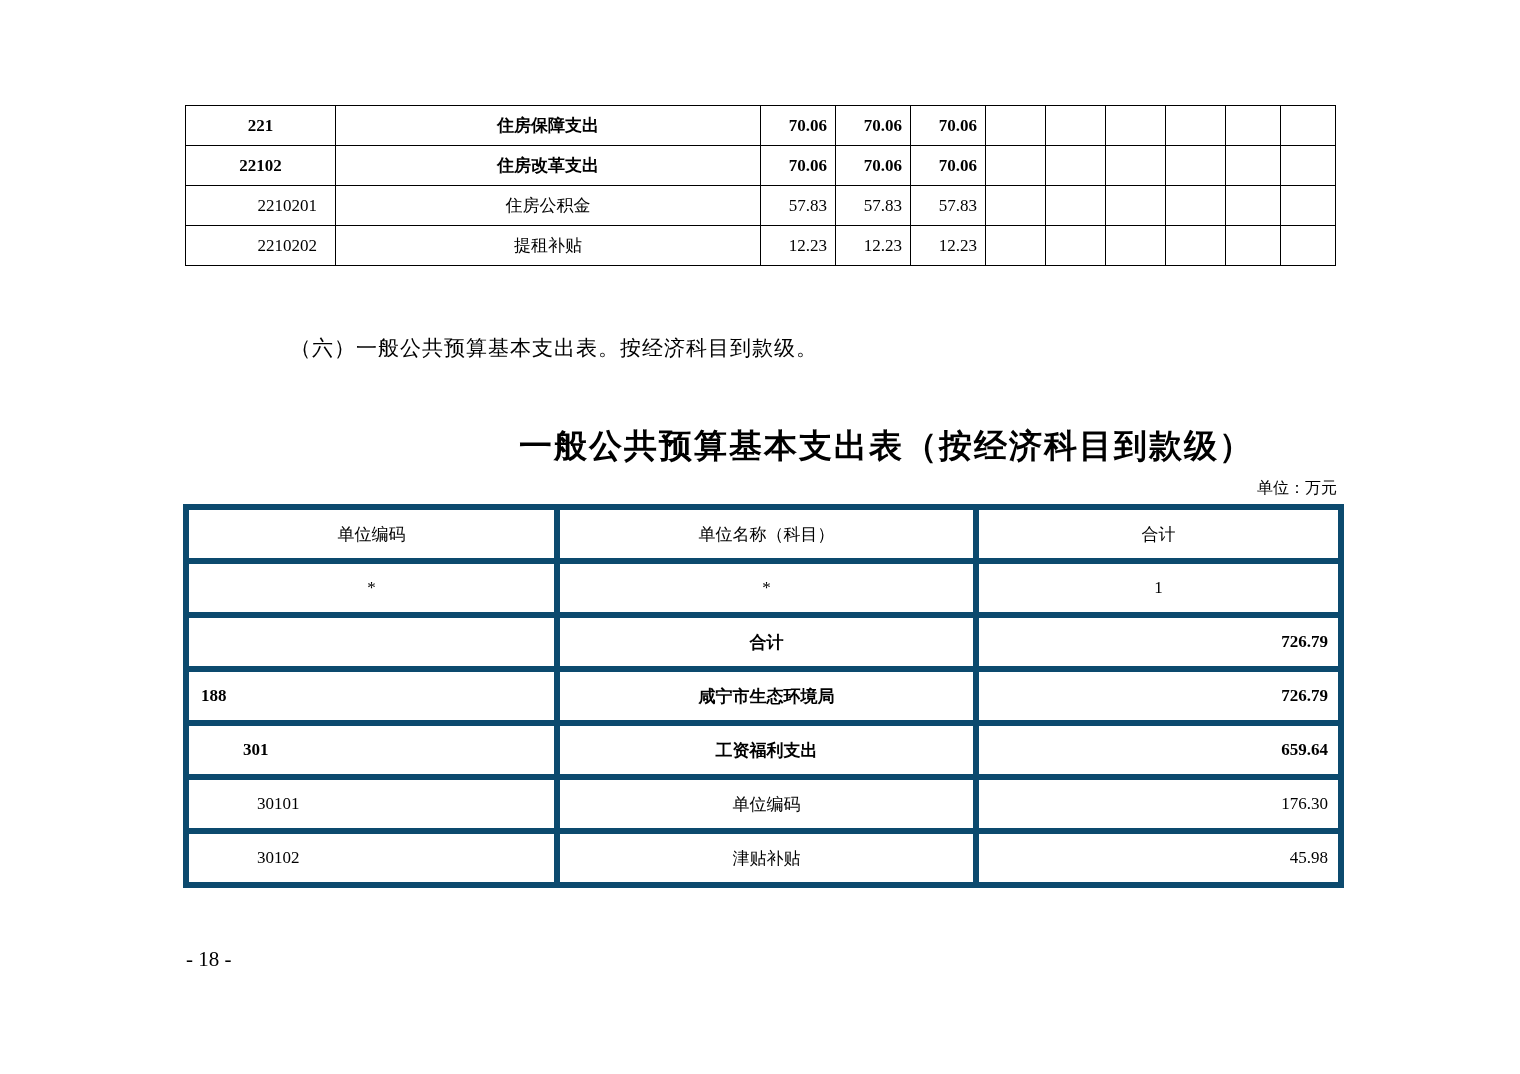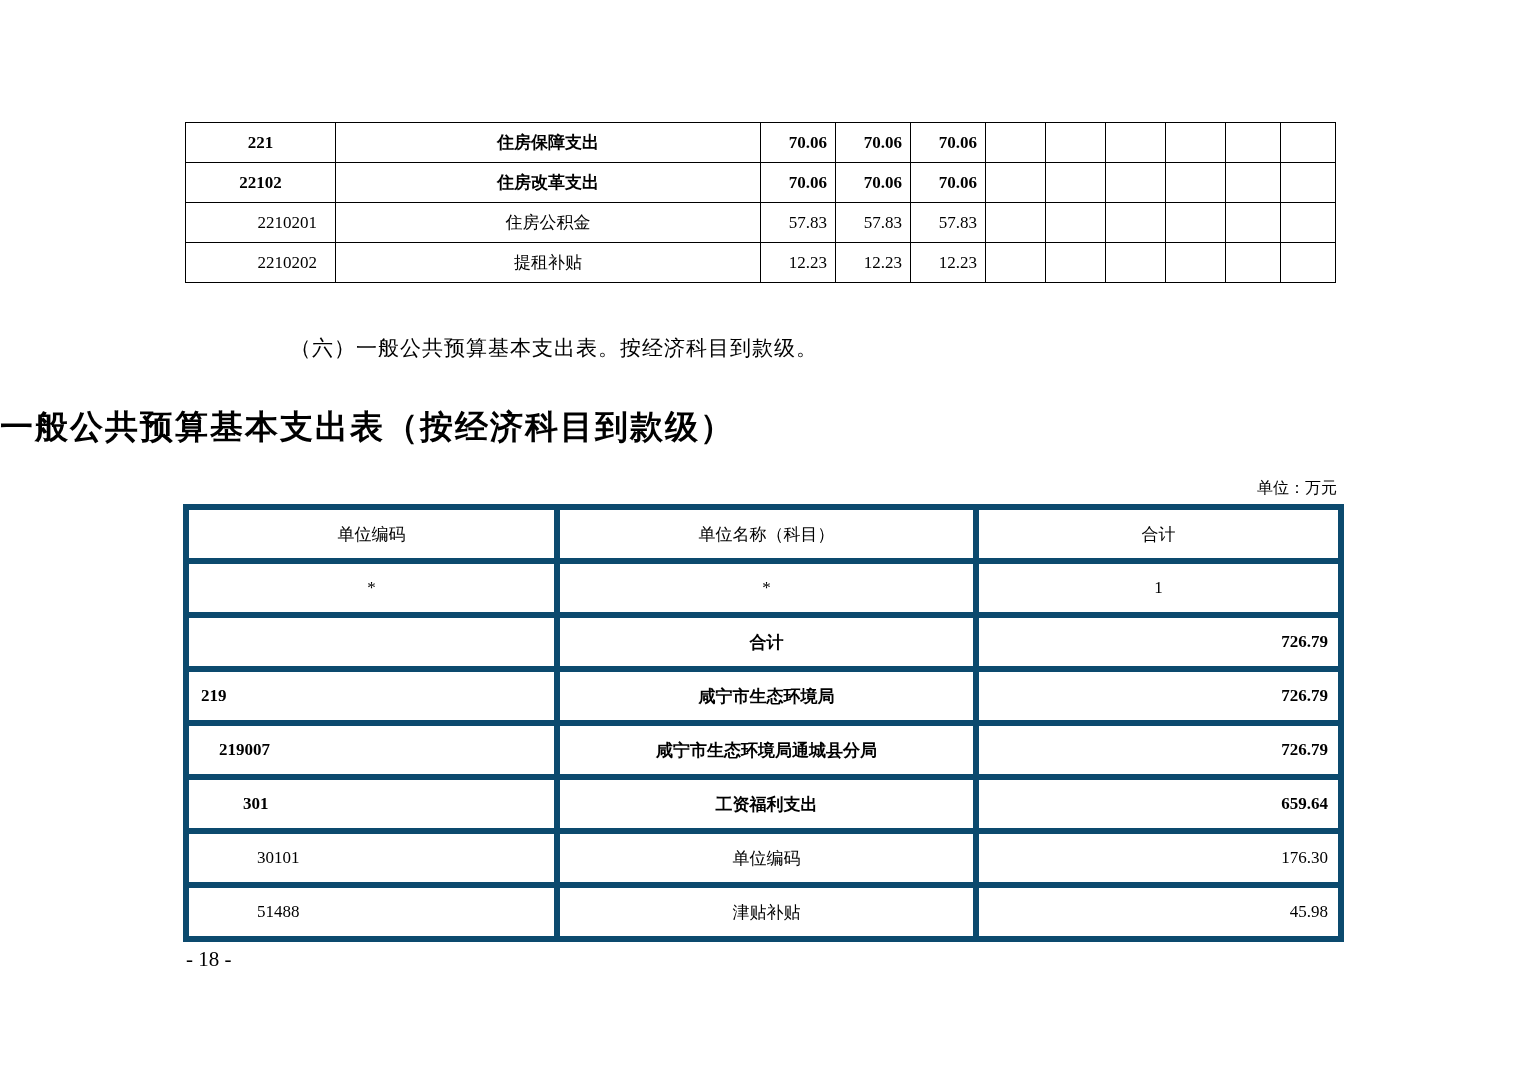--- a/index.html
+++ b/index.html
@@ -19,21 +19,21 @@
     position: relative;
     width: 1520px;
     height: 1074px;
     box-sizing: border-box;
   }
 
   
   .top-table-wrap {
     position: absolute;
     left: 185px;
-    top: 122px;
+    top: 105px;
     width: 1150px;
   }
   table.grid {
     border-collapse: collapse;
     table-layout: fixed;
     width: 100%;
   }
   table.grid td {
     border: 1px solid #000000;
     height: 39px;
@@ -55,23 +55,23 @@
     left: 290px;
     top: 334px;
     font-size: 21px;
     letter-spacing: 1px;
   }
 
   
   .doc-title {
     position: absolute;
     left: 0;
-    top: 405px;
+    top: 424px;
     width: 1254px;
-    text-align: left;
+    text-align: right;
     font-size: 33px;
     font-weight: bold;
     letter-spacing: 2px;
     font-family: "Liberation Serif", "DejaVu Serif", serif;
   }
 
   
   .unit-note {
     position: absolute;
     right: 183px;
@@ -214,41 +214,36 @@
           <td class="hd">*</td>
           <td class="hd">1</td>
         </tr>
 
         <tr>
           <td class="m-code"></td>
           <td class="m-name bold">合计</td>
           <td class="m-val bold">726.79</td>
         </tr>
         <tr>
-          <td class="m-code bold" style="padding-left:12px;">219</td>
+          <td class="m-code bold" style="padding-left:12px;">188</td>
           <td class="m-name bold">咸宁市生态环境局</td>
-          <td class="m-val bold">726.79</td>
-        </tr>
-        <tr>
-          <td class="m-code bold" style="padding-left:30px;">219007</td>
-          <td class="m-name bold">咸宁市生态环境局通城县分局</td>
           <td class="m-val bold">726.79</td>
         </tr>
         <tr>
           <td class="m-code bold" style="padding-left:54px;">301</td>
           <td class="m-name bold">工资福利支出</td>
           <td class="m-val bold">659.64</td>
         </tr>
         <tr>
           <td class="m-code" style="padding-left:68px;">30101</td>
           <td class="m-name">单位编码</td>
           <td class="m-val">176.30</td>
         </tr>
         <tr>
-          <td class="m-code" style="padding-left:68px;">51488</td>
+          <td class="m-code" style="padding-left:68px;">30102</td>
           <td class="m-name">津贴补贴</td>
           <td class="m-val">45.98</td>
         </tr>
       </tbody>
     </table>
   </div>
 
   <div class="page-num">- 18 -</div>
 
 </div>

